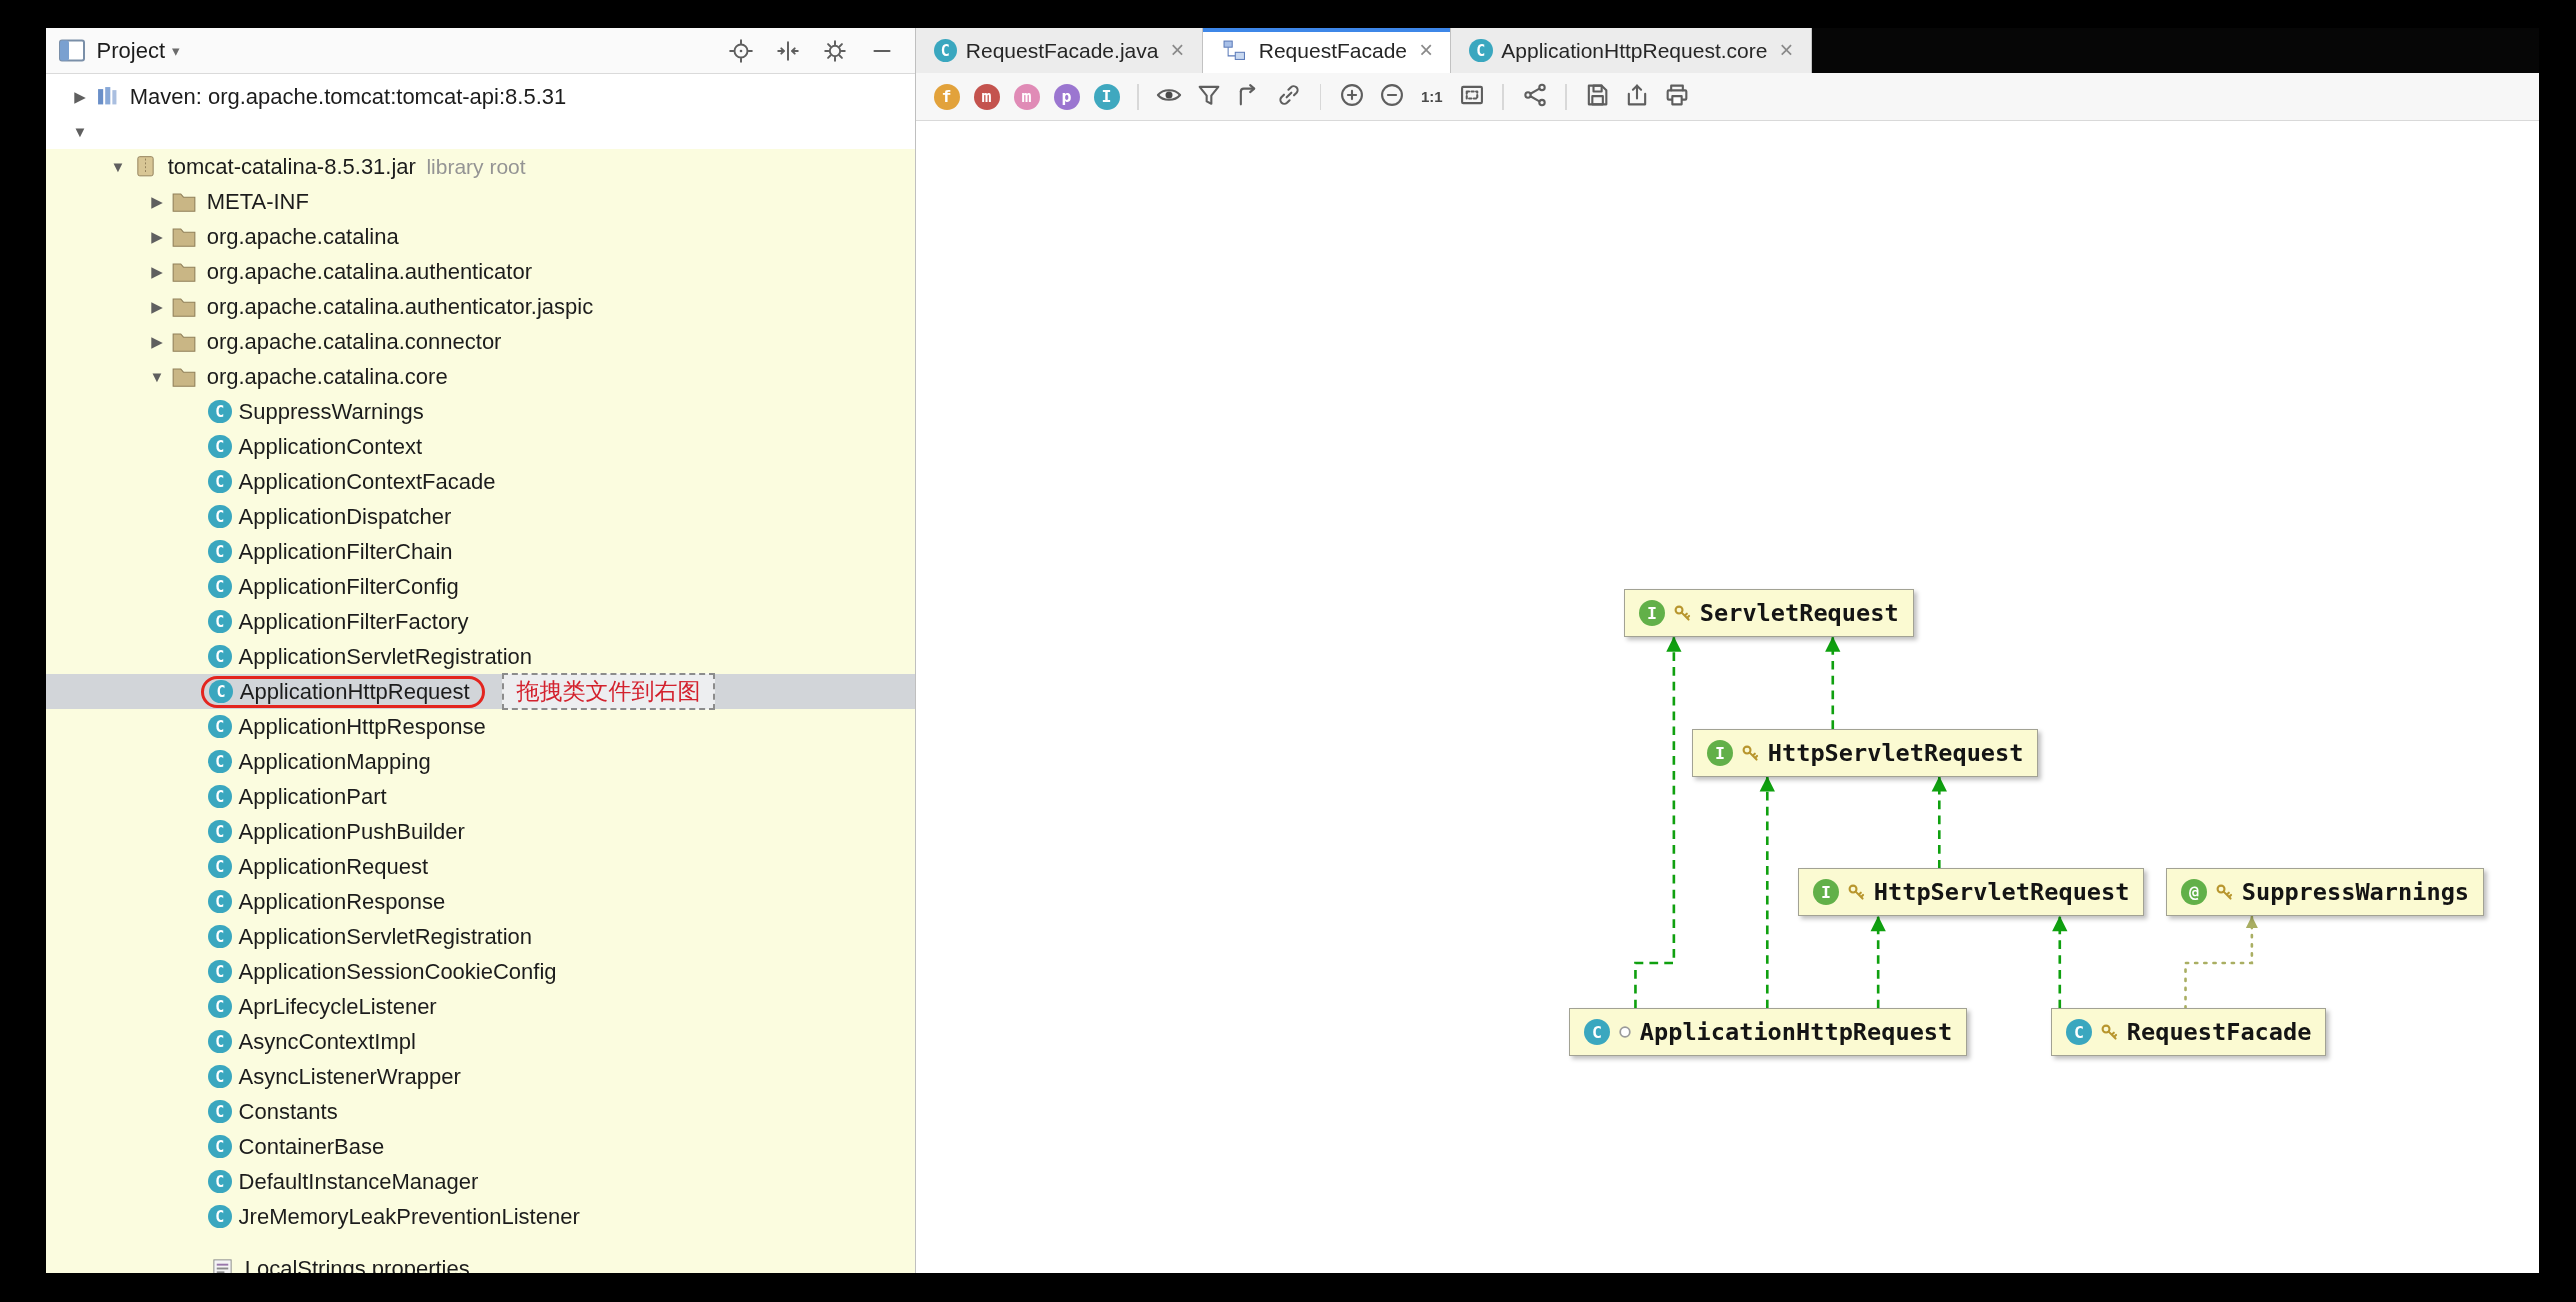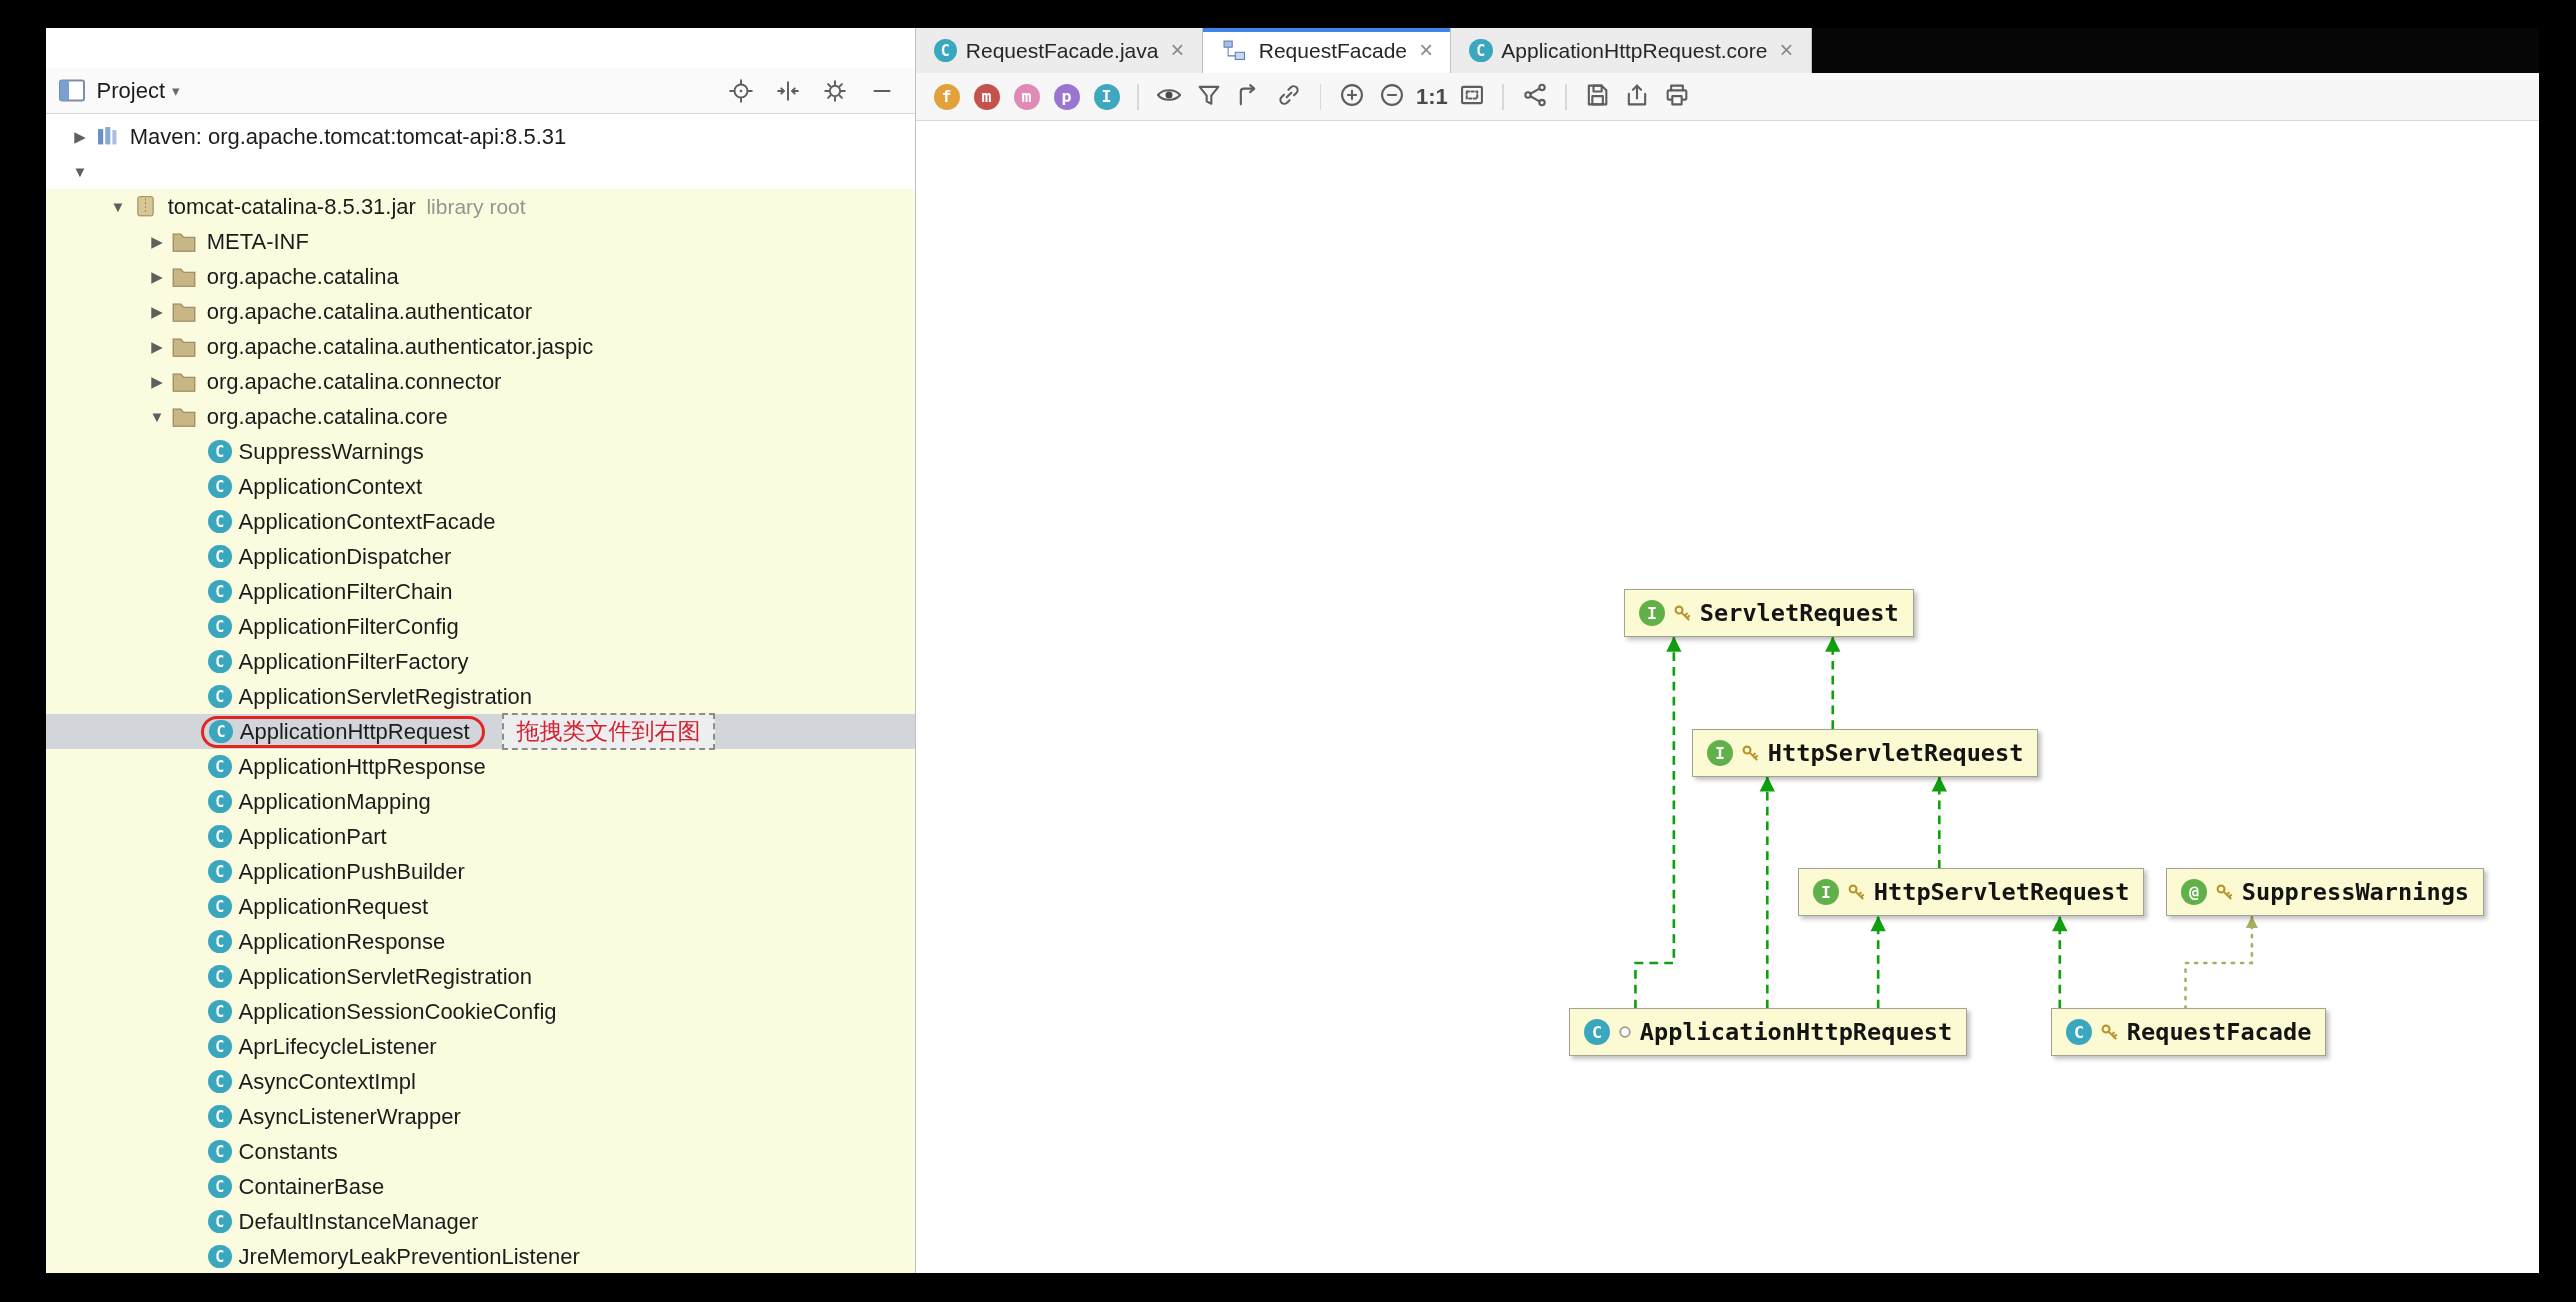--- a/index.html
+++ b/index.html
@@ -4,21 +4,21 @@
 <style>
   html,body{margin:0;padding:0;}
   body{
     width:2576px;height:1303px;background:#000;overflow:hidden;position:relative;
     font-family:"Liberation Sans",sans-serif;
     -webkit-font-smoothing:antialiased;
   }
   .window{position:absolute;left:46px;top:28px;width:2493px;height:1245px;display:flex;background:#fff;}
   
   .left-col{width:869px;display:flex;flex-direction:column;border-right:1.7px solid #BFBFBF;background:#fff;}
-  .panel-header{height:45px;display:flex;align-items:center;padding-left:12.2px;background:#FAFAFA;border-bottom:1.7px solid #DADADA;flex:none;margin-top:40px;}
+  .panel-header{height:45px;display:flex;align-items:center;padding-left:12.2px;background:#FAFAFA;border-bottom:1.7px solid #DADADA;flex:none;}
   .panel-title{font-size:22px;color:#1c1c1c;margin-left:8.7px;}
   .caret{color:#6b6b6b;font-size:15px;margin-left:7px;}
   .hdr-spacer{flex:1;}
   .hdr-actions{display:flex;align-items:center;gap:19px;margin-right:19px;}
   .hdr-actions .tbtn{width:28px;height:28px;display:flex;align-items:center;justify-content:center;}
   .tree{flex:1;position:relative;background:#fff;overflow:hidden;}
   .yellow-bg{position:absolute;left:0;right:0;top:75px;bottom:0;background:#FBFCDF;}
   .tree-rows{position:relative;z-index:1;padding-top:5.2px;}
   .tree-row{height:35px;display:flex;align-items:center;white-space:nowrap;overflow:visible;font-size:22px;color:#1c1c1c;}
   .tree-row.selected{background:#D2D5D9;}
@@ -35,21 +35,21 @@
   .right-col{flex:1;display:flex;flex-direction:column;min-width:0;}
   .tabbar{height:45px;background:#060606;display:flex;align-items:stretch;flex:none;}
   .tab{display:flex;align-items:center;gap:8.7px;padding:0 17.5px;background:#ECECEC;border-right:0.9px solid #C2C2C2;font-size:21px;color:#262626;position:relative;}
   .tab.active{background:#FFFFFF;}
   .tab.active::before{content:"";position:absolute;left:0;top:0;right:0;height:4.4px;background:#3E87E8;}
   .tab .close{color:#8a8a8a;font-size:23.6px;margin-left:3.5px;line-height:1;}
   .diagram-toolbar{height:47px;background:#F7F7F7;border-bottom:1.7px solid #D9D9D9;display:flex;align-items:center;padding-left:14px;gap:7px;flex:none;}
   .tbtn{width:33px;height:33px;display:flex;align-items:center;justify-content:center;border-radius:3.5px;}
   .circ-tb{width:26px;height:26px;font-size:16.6px;}
   .sep{width:1.7px;height:26px;background:#D8D8D8;margin:0 7px;flex:none;}
-  .zoom-label{font-size:22px;color:#4a4a4a;font-weight:bold;padding:0 3.5px;}
+  .zoom-label{font-size:15px;color:#4a4a4a;font-weight:bold;padding:0 3.5px;}
   .canvas{flex:1;position:relative;background:#fff;overflow:hidden;}
   .edges-svg{position:absolute;left:0;top:0;}
   .node{position:absolute;height:46px;background:#FBFAD2;border:0.9px solid #A2A294;box-shadow:2.6px 2.6px 4.4px rgba(0,0,0,.25);display:flex;align-items:center;gap:7.9px;padding:0 14px;font-family:"DejaVu Sans Mono",monospace;font-weight:bold;font-size:23.6px;color:#141414;white-space:nowrap;}
   .circ-node{width:26px;height:26px;font-size:16.6px;}
   .mod{display:inline-flex;align-items:center;}
 </style>
 </head>
 <body>
 
 <div class="window">

